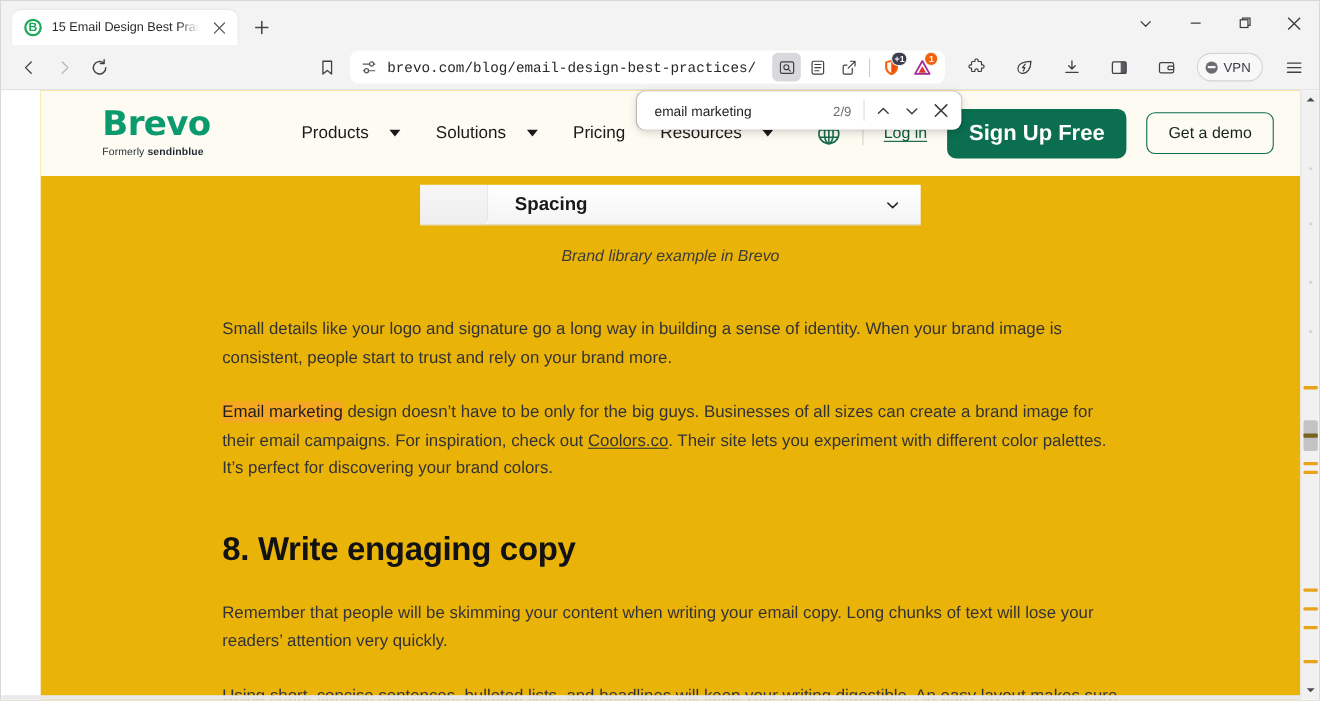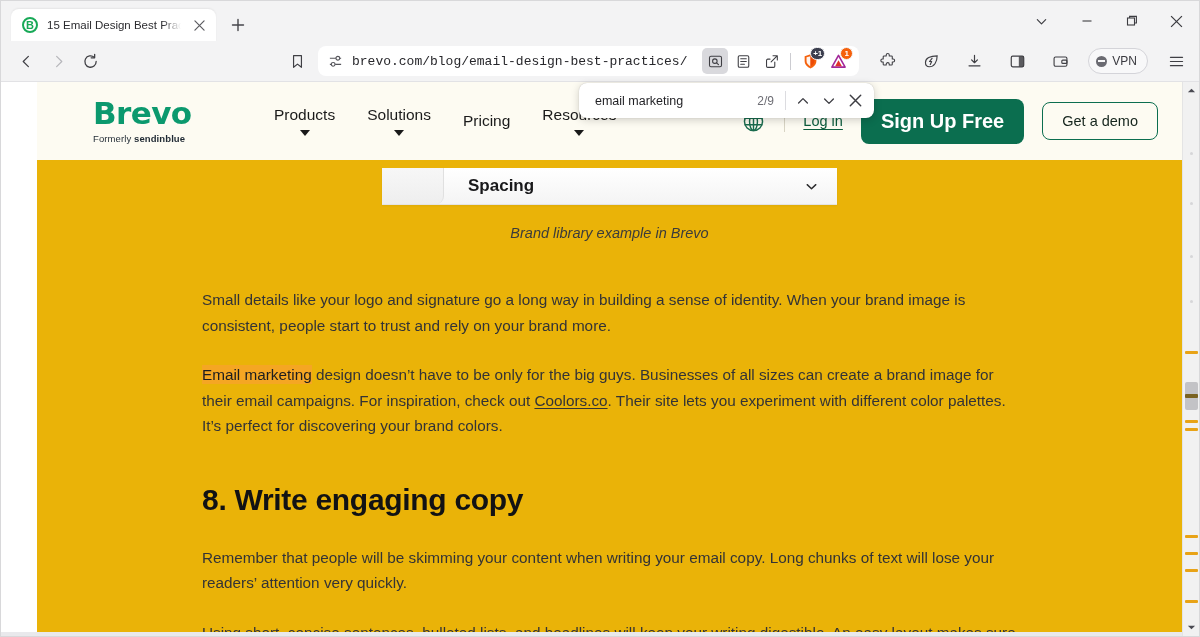--- a/index.html
+++ b/index.html
@@ -234,24 +234,23 @@
     color: #1f2933;
     letter-spacing: .1px;
   }
   .logo-sub b { font-weight: bold; }
   #site-nav {
     display: flex; align-items: center;
     gap: 32px;
     margin-left: 55px;
   }
   .nav-item {
-    display: flex; align-items: center; gap: 6px;
+    display: flex; align-items: center; gap: 19px;
     font-size: 15.5px; color: #1a1a1a;
     white-space: nowrap;
-    flex-direction: column;
   }
   .chev {
     width: 0; height: 0;
     border-left: 5px solid transparent;
     border-right: 5px solid transparent;
     border-top: 6px solid #1a1a1a;
   }
   #header-right {
     margin-left: auto;
     display: flex; align-items: center; gap: 18px;

